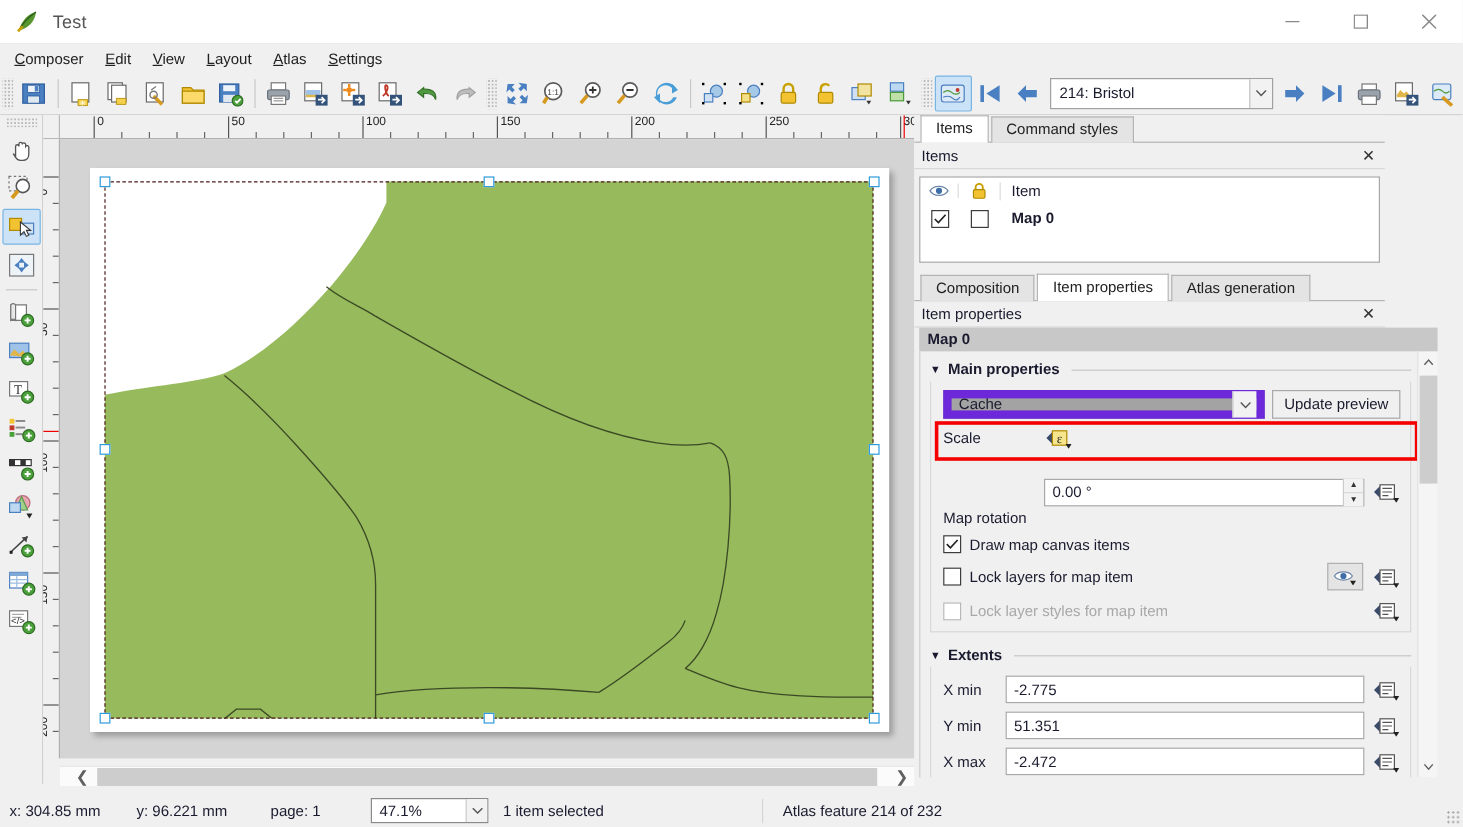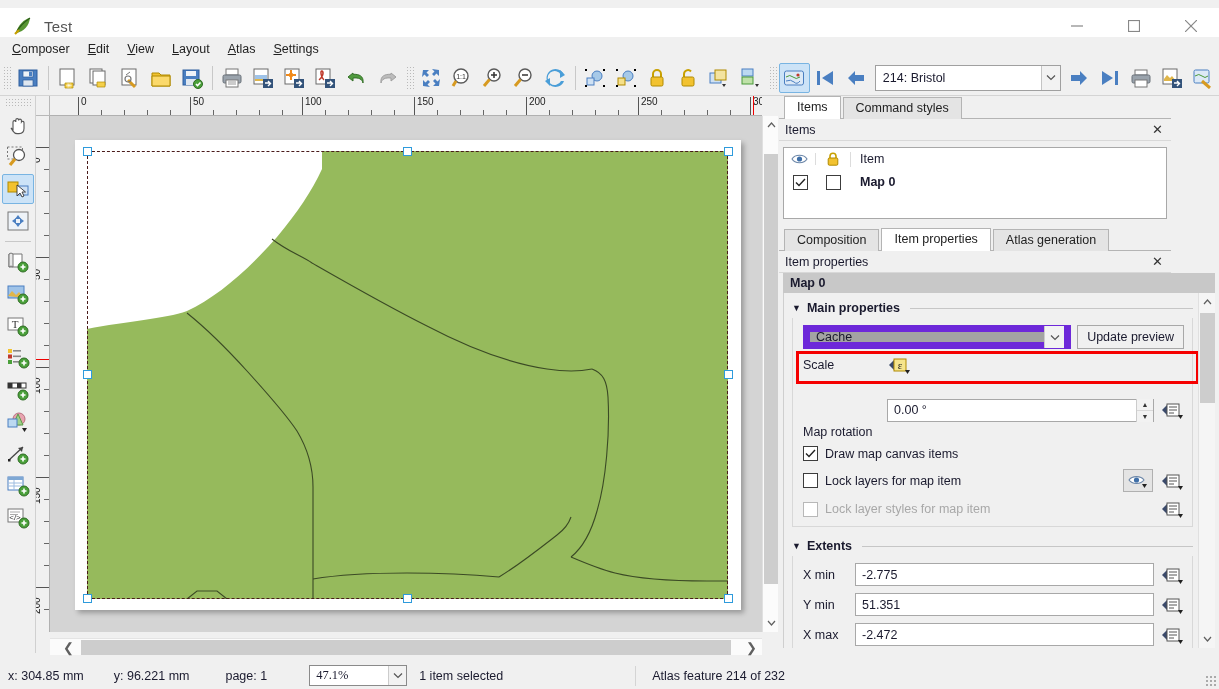--- a/index.html
+++ b/index.html
@@ -9,21 +9,21 @@
     overflow: hidden;
     font-family: "Liberation Sans", sans-serif;
     font-size: 12px;
     color: #1a1a2e;
     background: #f0f0f0;
   }
   .app { position: relative; width: 1219px; height: 689px; background: #f0f0f0; }
 
   
   .titlebar {
-    position: absolute; left: 0; top: 8px; width: 1219px; height: 37px;
+    position: absolute; left: 0; top: 0; width: 1219px; height: 37px;
     background: #ffffff; border-bottom: 1px solid #e8e8e8;
     display: flex; align-items: center;
   }
   .title-icon { width: 22px; height: 22px; margin-left: 12px; position: relative; }
   .title-text {
     margin-left: 10px; font-size: 15px; color: #555; letter-spacing: .2px;
   }
   .win-btns { margin-left: auto; display: flex; height: 37px; }
   .win-btn {
     width: 57px; height: 37px; display: flex; align-items: center; justify-content: center;
@@ -150,21 +150,21 @@
     position: absolute; left: 50px; top: 638px; width: 712px; height: 17px;
     background: #fbfbfb; border-top: 1px solid #e4e4e4;
   }
   .hscroll .thumb { position: absolute; top: 1px; left: 31px; width: 650px; height: 15px; background: #cdcdcd; }
   .hscroll .sb-arrow {
     position: absolute; top: 0; width: 17px; height: 17px;
     display: flex; align-items: center; justify-content: center; color: #606060; font-size: 13px;
   }
 
   
-  .dock { position: absolute; left: 779px; top: 96px; width: 392px; height: 557px; background: #f0f0f0; }
+  .dock { position: absolute; left: 762px; top: 96px; width: 392px; height: 557px; background: #f0f0f0; }
 
   .tabrow { display: flex; align-items: flex-end; height: 23px; padding-left: 5px; position: relative; }
   .tabrow::after {
     content: ""; position: absolute; left: 0; right: 0; bottom: 0; height: 1px; background: #b4b4b4;
   }
   .tab {
     padding: 3px 12px 4px; font-size: 12.5px; background: #e4e4e4;
     border: 1px solid #b4b4b4; border-bottom: none; margin-right: 2px; color: #222;
     position: relative; z-index: 1;
   }
@@ -266,21 +266,21 @@
   
   .statusbar {
     position: absolute; left: 0; top: 662px; width: 1219px; height: 27px;
     background: #f0f0f0; display: flex; align-items: center; font-size: 12.5px;
   }
   .statusbar .seg { padding: 0 8px; }
   .zoom-combo {
     width: 98px; height: 21px; background: #fff; border: 1px solid #8a8a8a;
     display: flex; align-items: center; margin: 0 4px; font-size: 12.5px;
   }
-  .zoom-combo .val { padding-left: 6px; flex: 1; font-family: Liberation Serif, serif; }
+  .zoom-combo .val { padding-left: 6px; flex: 1; }
   .zoom-combo .arrowbox {
     width: 18px; height: 19px; background: #f2f2f2; border-left: 1px solid #ccc;
     display: flex; align-items: center; justify-content: center;
   }
   .status-sep { width: 1px; height: 20px; background: #d4d4d4; }
   .grip-corner {
     position: absolute; right: 2px; bottom: 2px; width: 12px; height: 12px;
     background-image: radial-gradient(#aaa 1px, transparent 1px);
     background-size: 4px 4px;
   }

